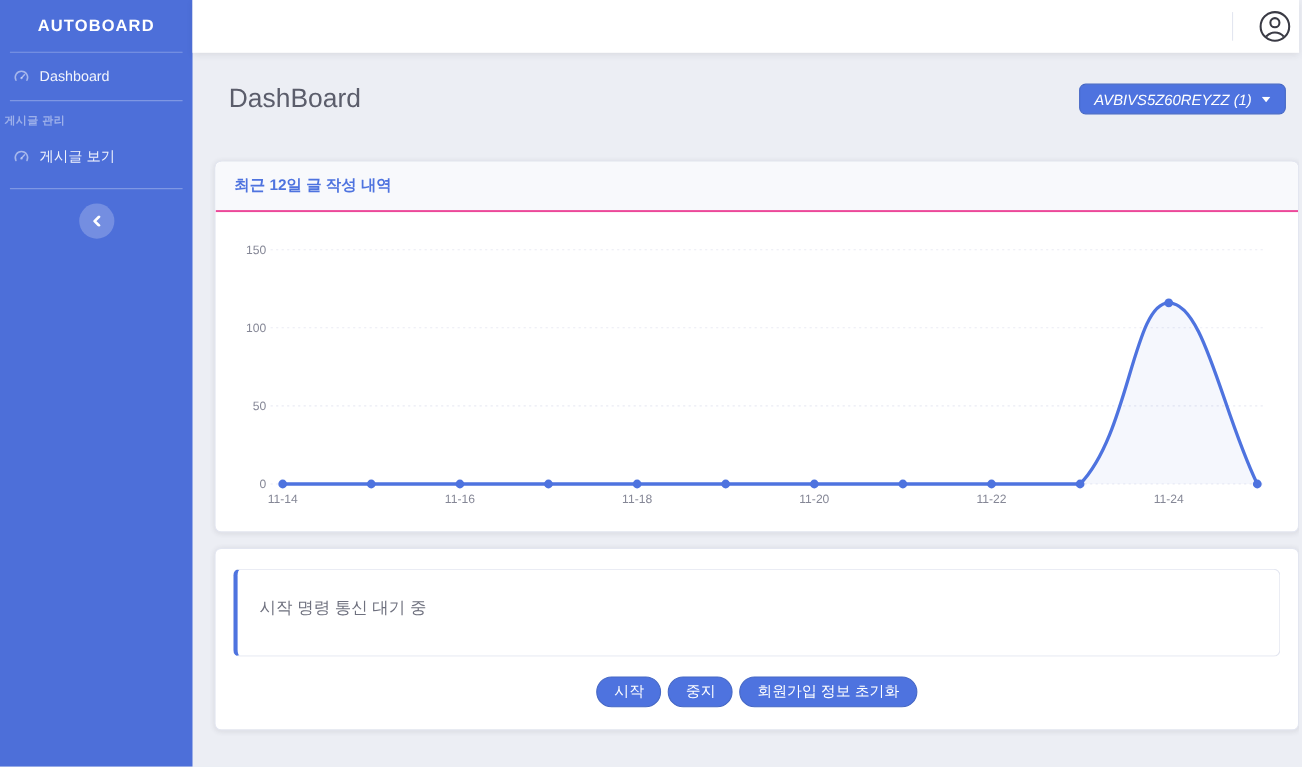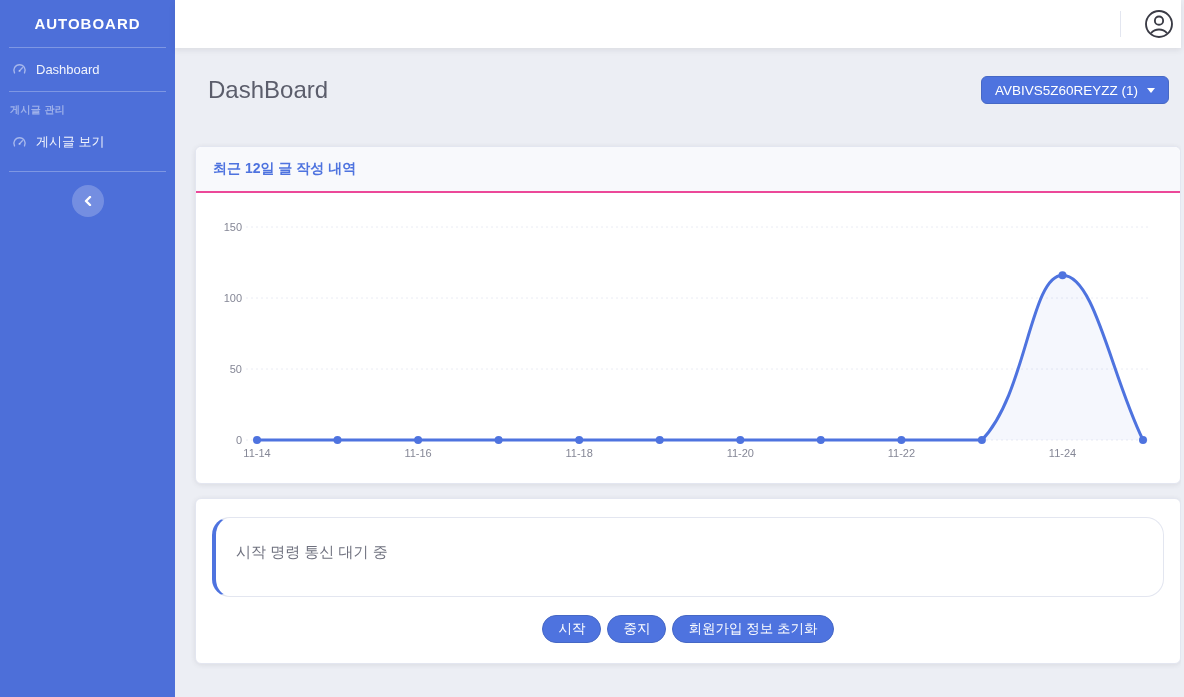--- a/index.html
+++ b/index.html
@@ -9,53 +9,53 @@
 
   
   .sidebar { width:175px; min-width:175px; background:#4d6fd9; color:#fff; display:flex; flex-direction:column; }
   .brand { height:47px; display:flex; align-items:center; justify-content:center;
            font-size:15px; font-weight:bold; letter-spacing:1px; cursor:pointer; }
   .side-hr { border:none; border-top:1px solid rgba(255,255,255,0.28); margin:0 9px; }
   .nav-item { display:flex; align-items:center; gap:9px; padding:14px 12px; font-size:13px;
               color:rgba(255,255,255,0.92); cursor:pointer; }
   .nav-item .ic { width:15px; height:15px; color:rgba(255,255,255,0.5); flex:0 0 auto; }
   .nav-section { font-size:10px; font-weight:bold; color:rgba(255,255,255,0.45);
-                 letter-spacing:0.4px; margin:11px 0 2px 10px; }
+                 letter-spacing:0.4px; margin:11px 0 2px 4px; }
   .collapse-wrap { display:flex; justify-content:center; margin-top:13px; }
   .collapse-btn { width:32px; height:32px; border-radius:50%; border:none; background:rgba(255,255,255,0.22);
                   color:#fff; display:flex; align-items:center; justify-content:center; cursor:pointer; }
   .collapse-btn svg { width:10px; height:10px; }
 
   
   .maincol { flex:1; display:flex; flex-direction:column; }
   .topbar { height:48px; background:#fff; box-shadow:0 2px 6px rgba(58,59,69,0.10);
             display:flex; align-items:center; justify-content:flex-end; position:relative; z-index:2; }
   .topbar-divider { width:1px; height:26px; background:#e3e6f0; margin-right:21px; }
   .user-btn { background:none; border:none; margin-right:5px; padding:2px; cursor:pointer; display:flex; }
   .user-btn svg { width:30px; height:30px; }
 
   .content { flex:1; padding:28px 0 0 20px; overflow:hidden; }
   .page-head { width:986px; display:flex; align-items:center; justify-content:space-between; margin-bottom:42px; }
   .page-title { font-size:24px; font-weight:400; color:#5b5d6b; margin-left:13px; }
   .account-btn { display:flex; align-items:center; gap:9px; background:#4e73df; color:#fff; border:1px solid #4668c5;
                  border-radius:6px; height:28px; padding:0 13px; font-size:13.5px; cursor:pointer; margin-right:12px;
-                 font-family:inherit; }
+                 font-family:inherit;font-style:italic; }
   .account-btn svg { width:8px; height:5px; }
 
   .card { width:986px; background:#fff; border:1px solid #e3e6f0; border-radius:6px;
           box-shadow:0 1px 5px rgba(58,59,69,0.10); }
   .card-header { background:#f8f9fc; border-bottom:2px solid #ec4899; border-radius:6px 6px 0 0;
                  padding:13px 17px; font-size:14px; font-weight:bold; color:#4e73df; }
   .chart-card { margin-bottom:14px; }
   .chart-body { padding:0; }
   .chart-body svg { display:block; }
   .tick { font-family:"Liberation Sans", sans-serif; font-size:11px; fill:#858796; }
 
   .task-body { padding:18px 16px 20px; }
-  .status-alert { background:#fff; border:1px solid #e3e6f0; border-left:4px solid #4e73df; border-radius:18px;
+  .status-alert { background:#fff; border:1px solid #e3e6f0; border-left:4px solid #4e73df; border-radius:6px;
                   padding:25px 20px 34px; font-size:15px; color:#6e707e; }
   .btn-row { display:flex; justify-content:center; gap:6px; margin-top:18px; }
   .pill-btn { background:#4e73df; color:#fff; border:1px solid #4668c5; border-radius:16px; height:28px;
               padding:4px 15px; font-size:13.5px; cursor:pointer; font-family:inherit; }
 </style>
 </head>
 <body>
 
 <div class="app">
 

